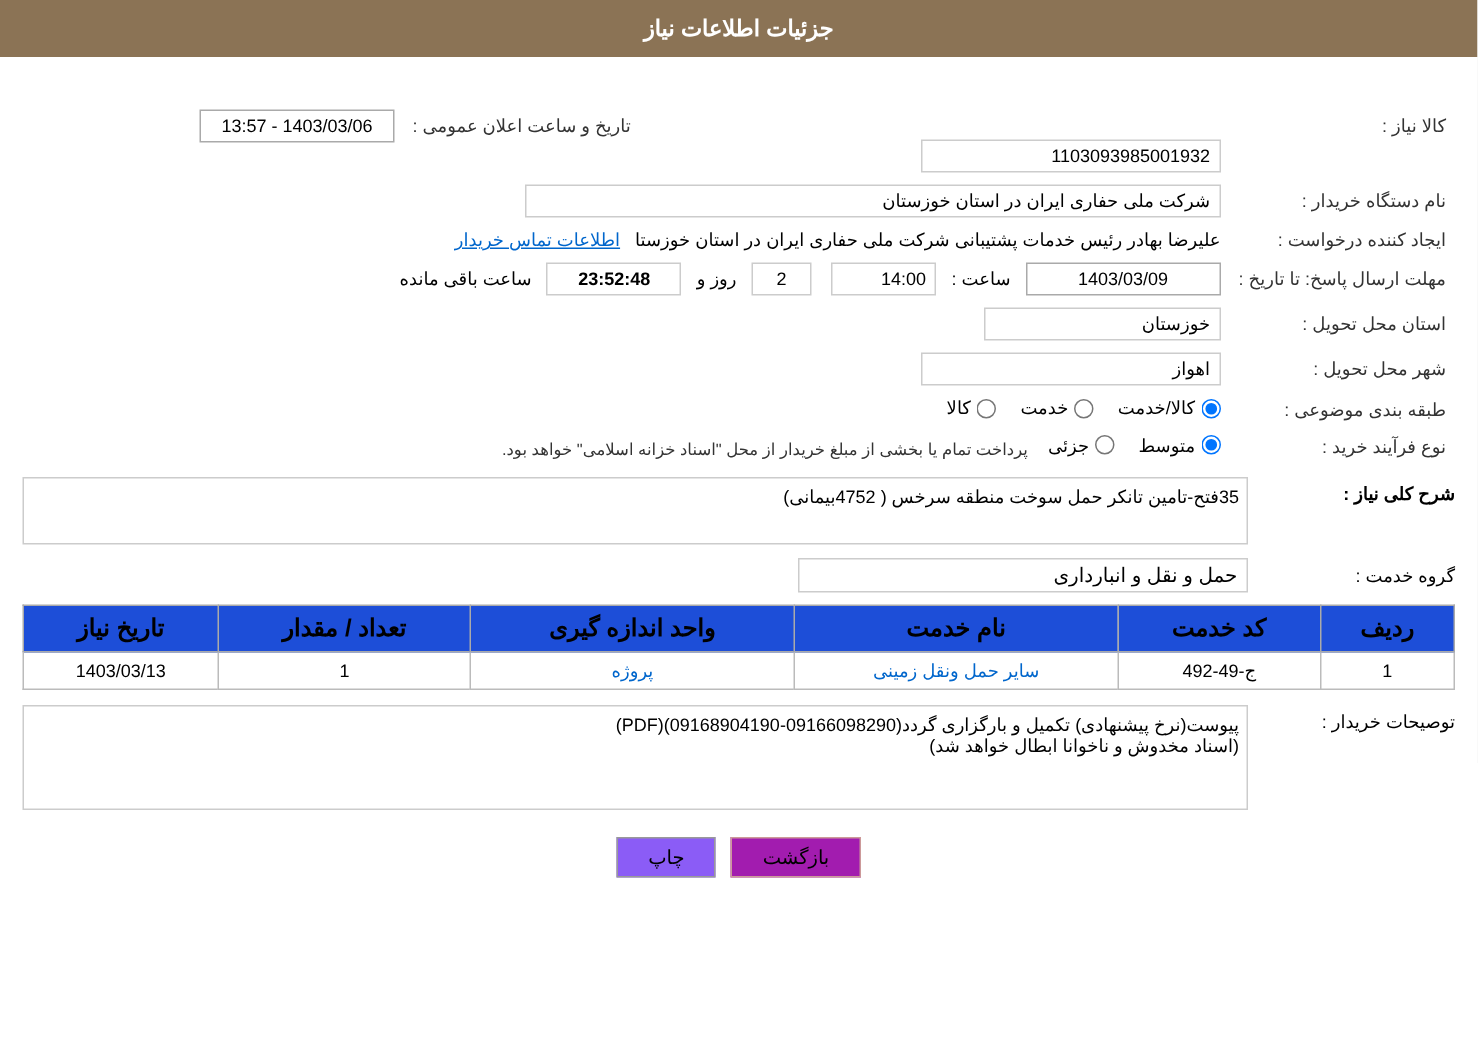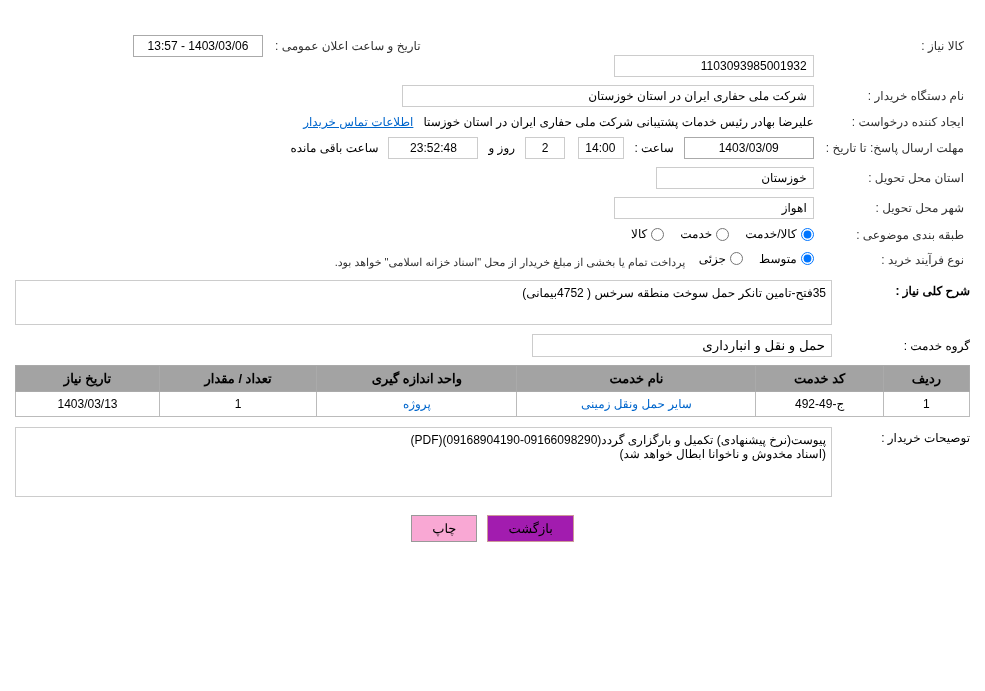--- a/index.html
+++ b/index.html
@@ -91,25 +91,25 @@
       align-items: center;
       gap: 4px;
       flex-direction: row-reverse;
     }
     .services-table {
       width: 100%;
       border-collapse: collapse;
       margin-top: 8px;
     }
     .services-table th {
-      background: #a3a3a3;
+      background: #1d4ed8;
       border: 1px solid #aaa;
       padding: 5px 8px;
       text-align: center;
-      font-size: 13px;
+      font-size: 16px;
     }
     .services-table td {
       border: 1px solid #bbb;
       padding: 5px 8px;
       text-align: center;
       font-size: 12px;
     }
     .services-table tr:nth-child(even) td {
       background: #f9f9f9;
     }
@@ -122,21 +122,21 @@
     }
     .btn {
       padding: 5px 20px;
       font-size: 13px;
       cursor: pointer;
       border: 1px solid #999;
       background: #e8e8e8;
       font-family: Tahoma, Arial, sans-serif;
     }
     .btn-print {
-      background: #f9a8d4;
+      background: #8b5cf6;
     }
     .btn-back {
       background: #a21caf;
       border-color: #cc9999;
     }
     .watermark-area {
       position: relative;
     }
     .description-textarea {
       width: 100%;
@@ -148,67 +148,70 @@
       font-family: Tahoma, Arial, sans-serif;
       font-size: 12px;
       text-align: right;
     }
   </style>
 </head>
 <body>
 
 <div class="page-wrapper">
 
+  <div class="header-bar">
+    <span>جزئیات اطلاعات نیاز</span>
+  </div>
 
   <div class="content">
 
     <table class="info-table">
 
       <tbody>
           <tr>
         <td class="label-cell">کالا نیاز :</td>
         <td class="value-cell">
           <span class="input-box input-medium">1103093985001932</span>
         </td>
         <td class="label-cell" style="text-align:right;padding-right:20px;">تاریخ و ساعت اعلان عمومی :</td>
         <td class="value-cell">
           <span class="date-box">1403/03/06 - 13:57</span>
         </td>
       </tr>
 
       <tr>
         <td class="label-cell">نام دستگاه خریدار :</td>
         <td class="value-cell" colspan="3">
-          <span class="input-box" style="width:412px;">شرکت ملی حفاری ایران در استان خوزستان</span>
+          <span class="input-box" style="width:464px;">شرکت ملی حفاری ایران در استان خوزستان</span>
         </td>
       </tr>
 
       <tr>
         <td class="label-cell">ایجاد کننده درخواست :</td>
         <td class="value-cell" colspan="3">
           <span>علیرضا بهادر رئیس خدمات پشتیبانی شرکت ملی حفاری ایران در استان خوزستا</span>
           &nbsp;
           <span class="link-blue">اطلاعات تماس خریدار</span>
         </td>
       </tr>
 
       <tr>
         <td class="label-cell">مهلت ارسال پاسخ: تا تاریخ :</td>
         <td class="value-cell" colspan="3">
           <span class="date-box" style="width:130px;">1403/03/09</span>
           &nbsp;
           <span>ساعت :</span>
           &nbsp;
-          <span class="input-box" style="width:46px;text-align:left;">14:00</span>
+          <span class="input-box" style="width:70px;text-align:right;">14:00</span>
           &nbsp;&nbsp;
           <span class="input-box" style="width:40px;text-align:center;">2</span>
           &nbsp;
           <span>روز و</span>
           &nbsp;
-          <span class="input-box" style="width:90px;text-align:center;">23:52:48</span>
+          <span class="input-box" style="width:90px;text-align:center;font-weight:bold;">23:52:48</span>
           &nbsp;
           <span>ساعت باقی مانده</span>
         </td>
       </tr>
 
       <tr>
         <td class="label-cell">استان محل تحویل :</td>
         <td class="value-cell" colspan="3">
           <span class="input-box" style="width:158px;">خوزستان</span>
         </td>

